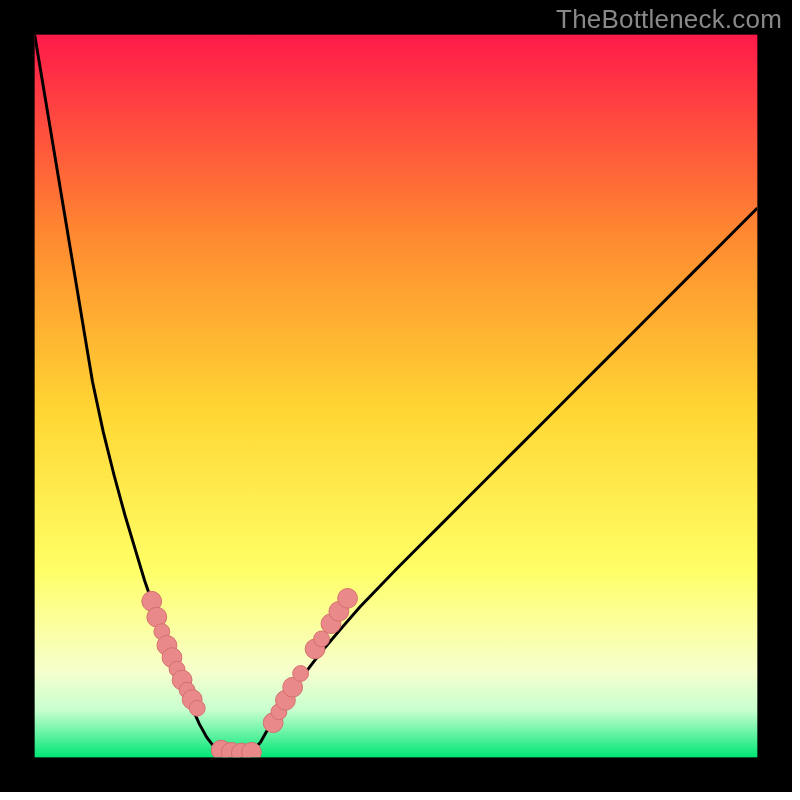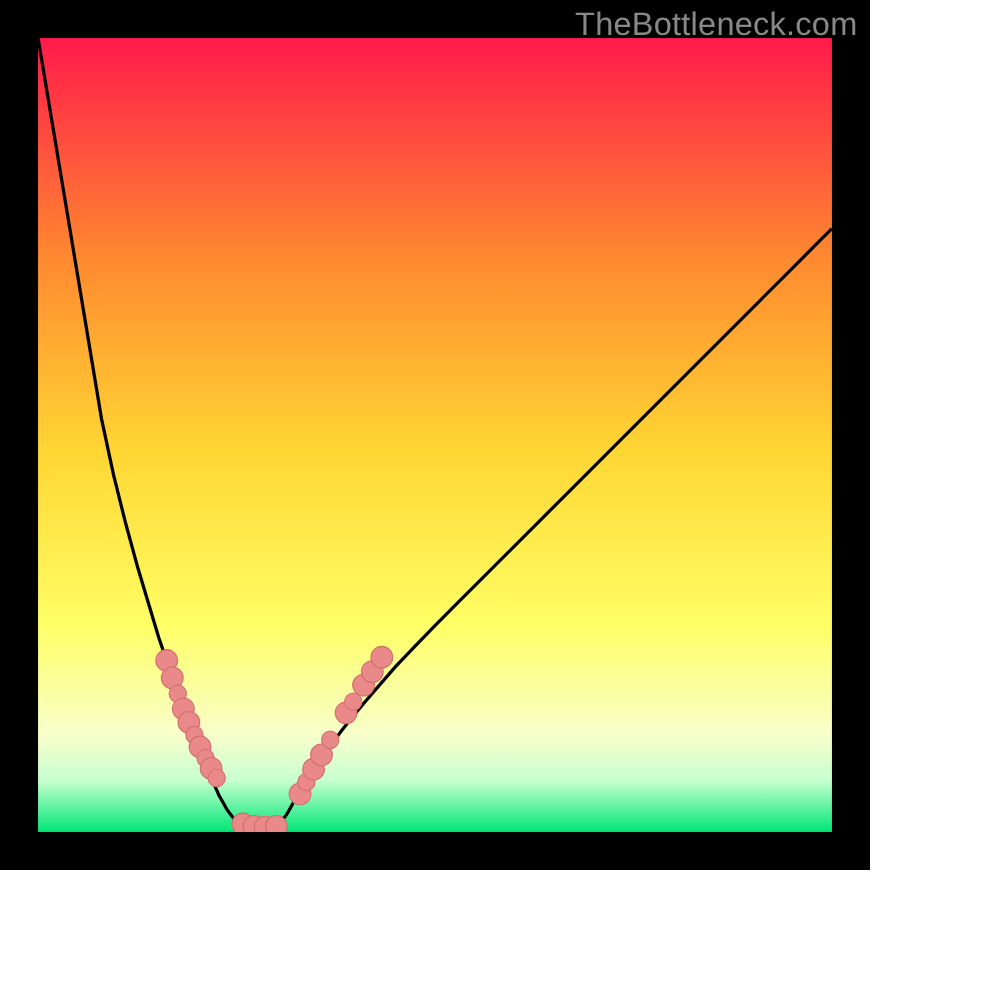--- a/index.html
+++ b/index.html
@@ -6,21 +6,21 @@
     margin: 0;
     padding: 0;
     width: 800px;
     height: 800px;
     overflow: hidden;
     background: #fff;
     font-family: Arial, Helvetica, sans-serif;
   }
   .stage {
     position: relative;
-    width: 696px;
+    width: 792px;
     height: 800px;
   }
   .watermark {
     position: absolute;
     top: 4px;
     right: 10px;
     font-size: 26px;
     color: #888;
     font-family: Arial, Helvetica, sans-serif;
     letter-spacing: 0.2px;

